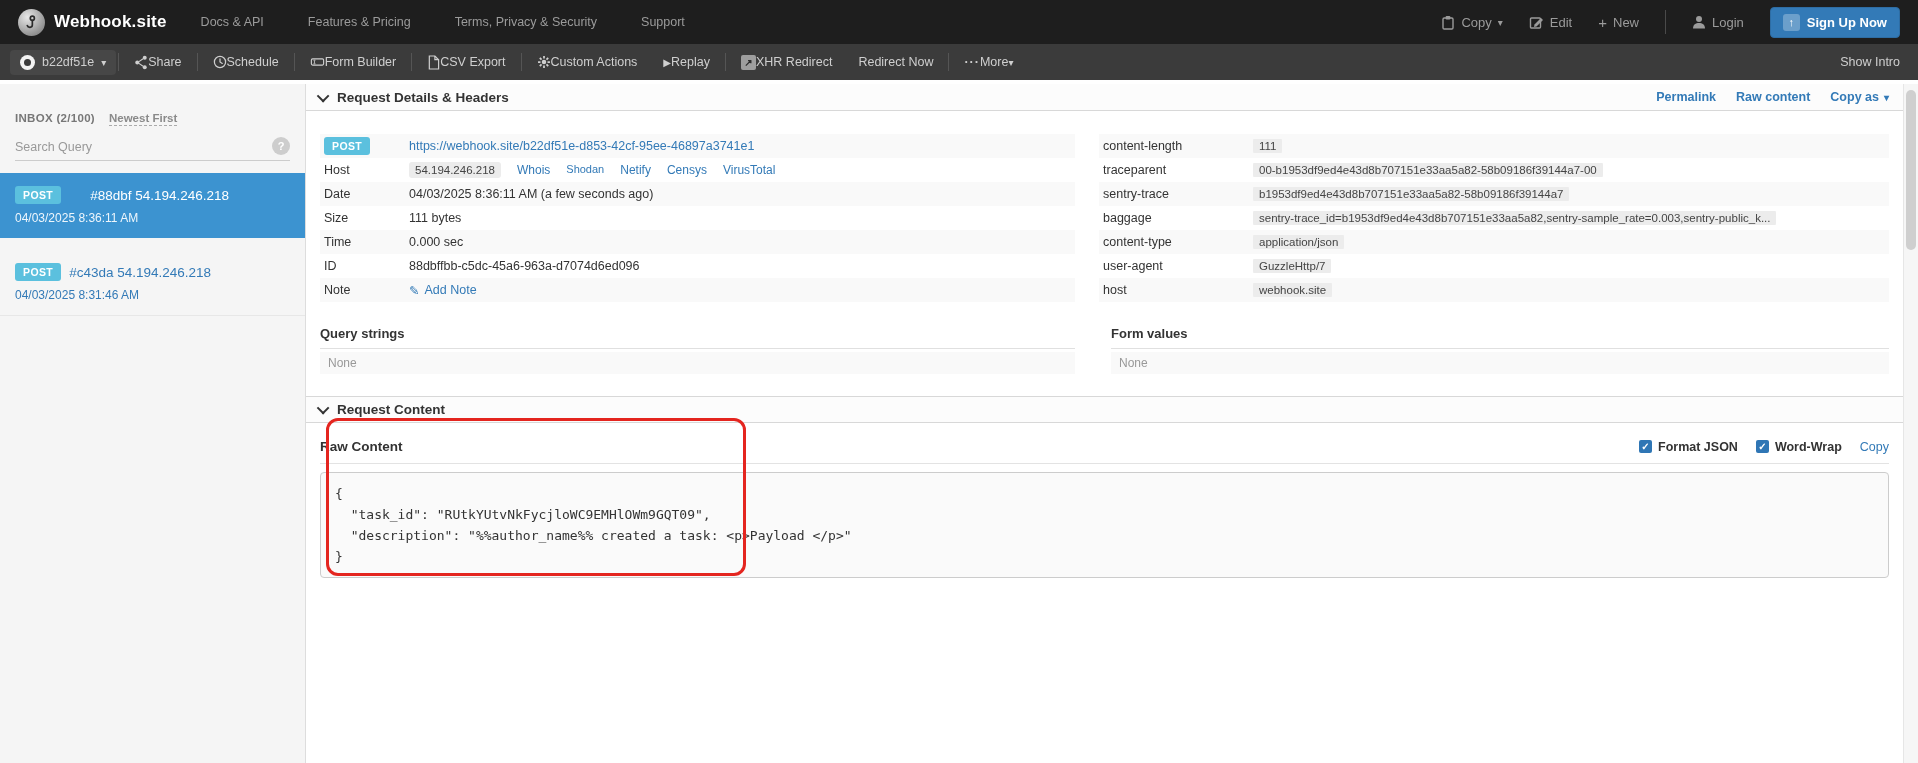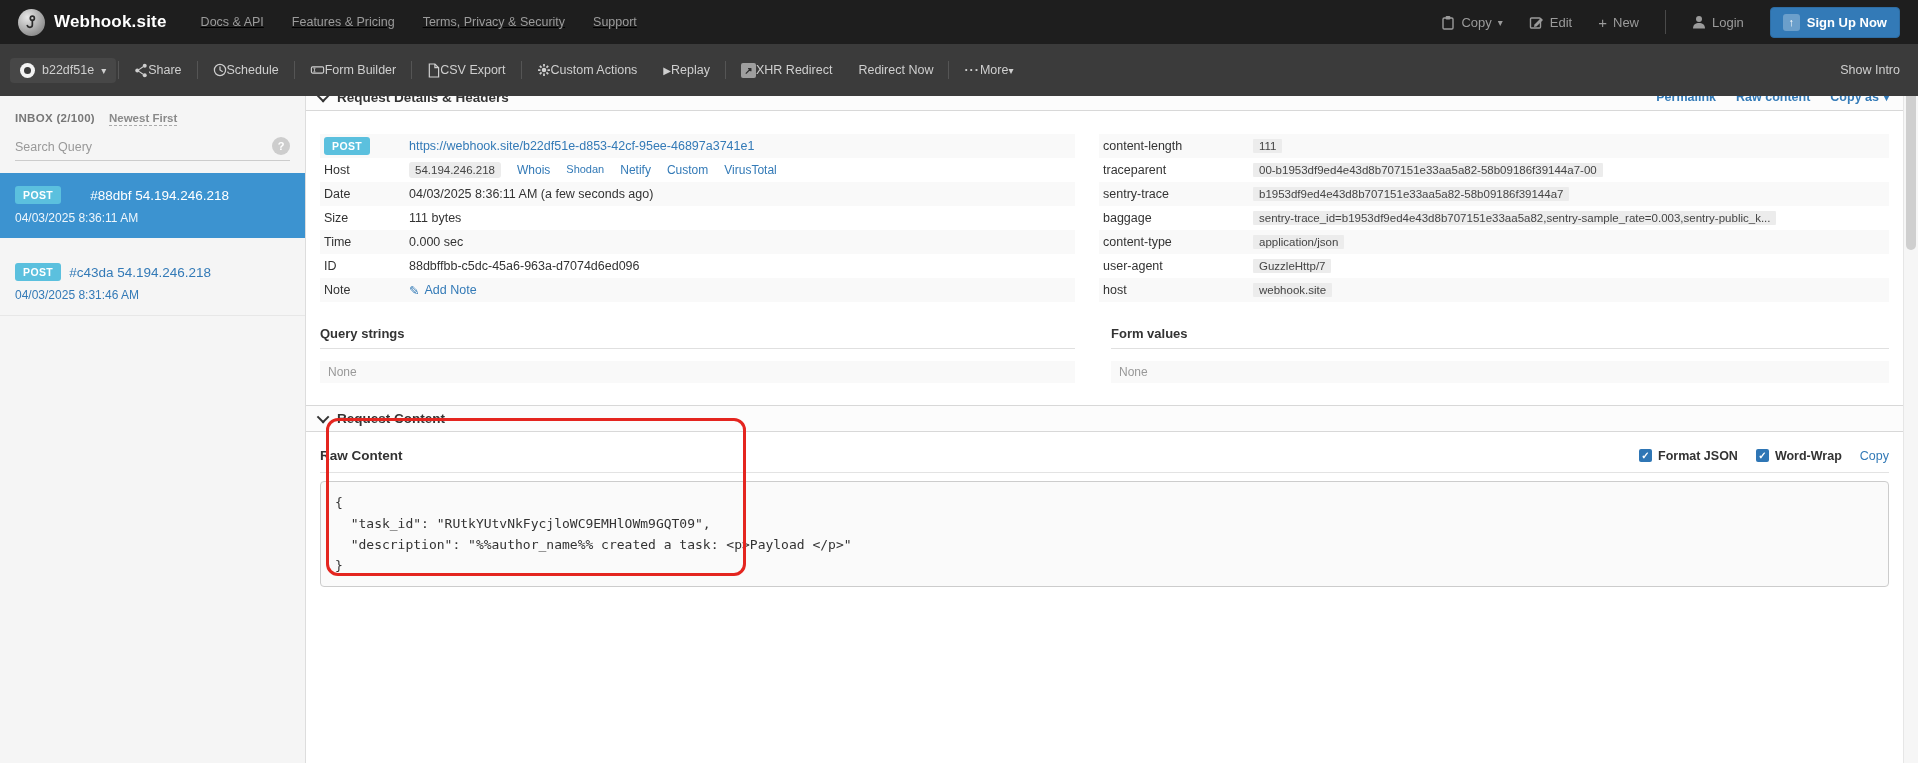--- a/index.html
+++ b/index.html
@@ -8,34 +8,34 @@
   .icon-svg { display:inline-block; vertical-align:-2px; }
 
   
   .navbar { position:absolute; left:0; top:0; width:1918px; height:44px; background:#1e1e1e;
             display:flex; align-items:center; padding:0 18px; z-index:5; }
   .brand { display:flex; align-items:center; gap:9px; margin-right:34px; }
   .logo-circle { width:27px; height:27px; border-radius:50%;
                  background:radial-gradient(circle at 35% 30%, #e8e8e8, #8d8d8d 75%);
                  display:flex; align-items:center; justify-content:center; }
   .brand-name { color:#fff; font-size:17px; font-weight:bold; letter-spacing:.2px; }
-  .nav-links { display:flex; gap:28px;text-decoration:underline; }
+  .nav-links { display:flex; gap:44px; }
   .nav-link { color:#9b9b9b; font-size:12.5px; cursor:pointer; }
   .nav-right { margin-left:auto; display:flex; align-items:center; gap:26px; color:#9b9b9b; font-size:13px; }
   .nav-item { display:flex; align-items:center; gap:6px; cursor:pointer; color:#9b9b9b; }
   .nav-divider { width:1px; height:24px; background:#4a4a4a; }
   .caret { font-size:10px; color:inherit; }
   .signup-btn { background:#337ab7; border:1px solid #2e6da4; border-radius:4px; color:#fff;
                 font-size:13px; font-weight:bold; padding:6px 12px; display:flex; align-items:center;
                 gap:7px; cursor:pointer; }
   .upload-box { width:17px; height:17px; background:rgba(255,255,255,.28); border-radius:3px;
                 display:inline-flex; align-items:center; justify-content:center; font-size:11px; color:#fff; }
 
   
-  .toolbar { position:absolute; left:0; top:44px; width:1918px; height:52px; background:#3b3b3b;
+  .toolbar { position:absolute; left:0; top:44px; width:1918px; height:36px; background:#3b3b3b;
              display:flex; align-items:center; padding:0 10px; z-index:5; color:#cfcfcf; font-size:12.5px;justify-content:center; }
   .token-pill { display:flex; align-items:center; gap:7px; background:#474747; border-radius:4px;
                 padding:5px 10px; cursor:pointer; }
   .token-circle { width:15px; height:15px; border-radius:50%; background:#f3f3f3; position:relative; }
   .token-circle::after { content:""; position:absolute; left:4px; top:4px; width:7px; height:7px;
                          border-radius:50%; background:#3b3b3b; }
   .tb-item { display:flex; align-items:center; padding:0 13px; cursor:pointer; white-space:nowrap; }
   .tb-sep { width:1px; height:18px; background:#555; margin:0 2px; }
   .xhr-box { width:15px; height:15px; background:#9e9e9e; border-radius:2px; color:#2e2e2e;
              display:inline-flex; align-items:center; justify-content:center; font-size:10px; font-weight:bold; }
@@ -86,21 +86,21 @@
   .hdr-row .kv-label { width:150px; }
   .kv-value { overflow:hidden; white-space:nowrap; text-overflow:ellipsis; }
   .blue-link { color:#337ab7; cursor:pointer; text-decoration:none; }
   kbd.code { font-family:Liberation Sans, sans-serif; font-size:11.5px; color:#444;
              background:#ececec; border-radius:3px; padding:2px 6px; white-space:nowrap; }
   .host-links { display:flex; gap:16px; margin-left:16px; }
   .note-link { color:#337ab7; display:flex; align-items:center; gap:5px; cursor:pointer; }
 
   .qf-grid { display:grid; grid-template-columns:755px 1fr; column-gap:36px; padding:24px 14px 0 14px; }
   .qf-title { font-size:13px; font-weight:bold; color:#333; padding-bottom:7px; border-bottom:1px solid #e0e0e0; }
-  .qf-none { margin-top:12px; background:#f9f9f9; color:#999; font-size:12px; padding:4px 8px; }
+  .qf-none { margin-top:3px; background:#f9f9f9; color:#999; font-size:12px; padding:4px 8px; }
 
   .section-bar2 { margin-top:22px; height:27px; background:#fcfcfc; border-top:1px solid #d8d8d8;
                   border-bottom:1px solid #d8d8d8; display:flex; align-items:center; padding:0 14px; }
 
   .raw-panel { padding:16px 14px 0 14px; }
   .raw-head { display:flex; align-items:center; padding-bottom:9px; border-bottom:1px solid #e3e3e3; }
   .raw-title { font-size:13.5px; font-weight:bold; color:#333; }
   .raw-controls { margin-left:auto; display:flex; align-items:center; gap:18px; }
   .chk-group { display:flex; align-items:center; gap:6px; cursor:pointer; }
   .checkbox { width:13px; height:13px; background:#2f76b5; border-radius:2px; color:#fff;
@@ -297,21 +297,21 @@
         <span class="kv-value"><a class="blue-link">https://webhook.site/b22df51e-d853-42cf-95ee-46897a3741e1</a></span>
       </div>
       <div class="kv-row">
         <span class="kv-label">Host</span>
         <span class="kv-value" style="display:flex; align-items:center;">
           <kbd class="code">54.194.246.218</kbd>
           <span class="host-links">
             <a class="blue-link" style="font-size:12px;">Whois</a>
             <a class="blue-link" style="font-size:11px;">Shodan</a>
             <a class="blue-link" style="font-size:12px;">Netify</a>
-            <a class="blue-link" style="font-size:12px;">Custom</a>
+            <a class="blue-link" style="font-size:12px;">Censys</a>
             <a class="blue-link" style="font-size:12px;">VirusTotal</a>
           </span>
         </span>
       </div>
       <div class="kv-row striped">
         <span class="kv-label">Date</span>
         <span class="kv-value">04/03/2025 8:36:11 AM (a few seconds ago)</span>
       </div>
       <div class="kv-row">
         <span class="kv-label">Size</span>

